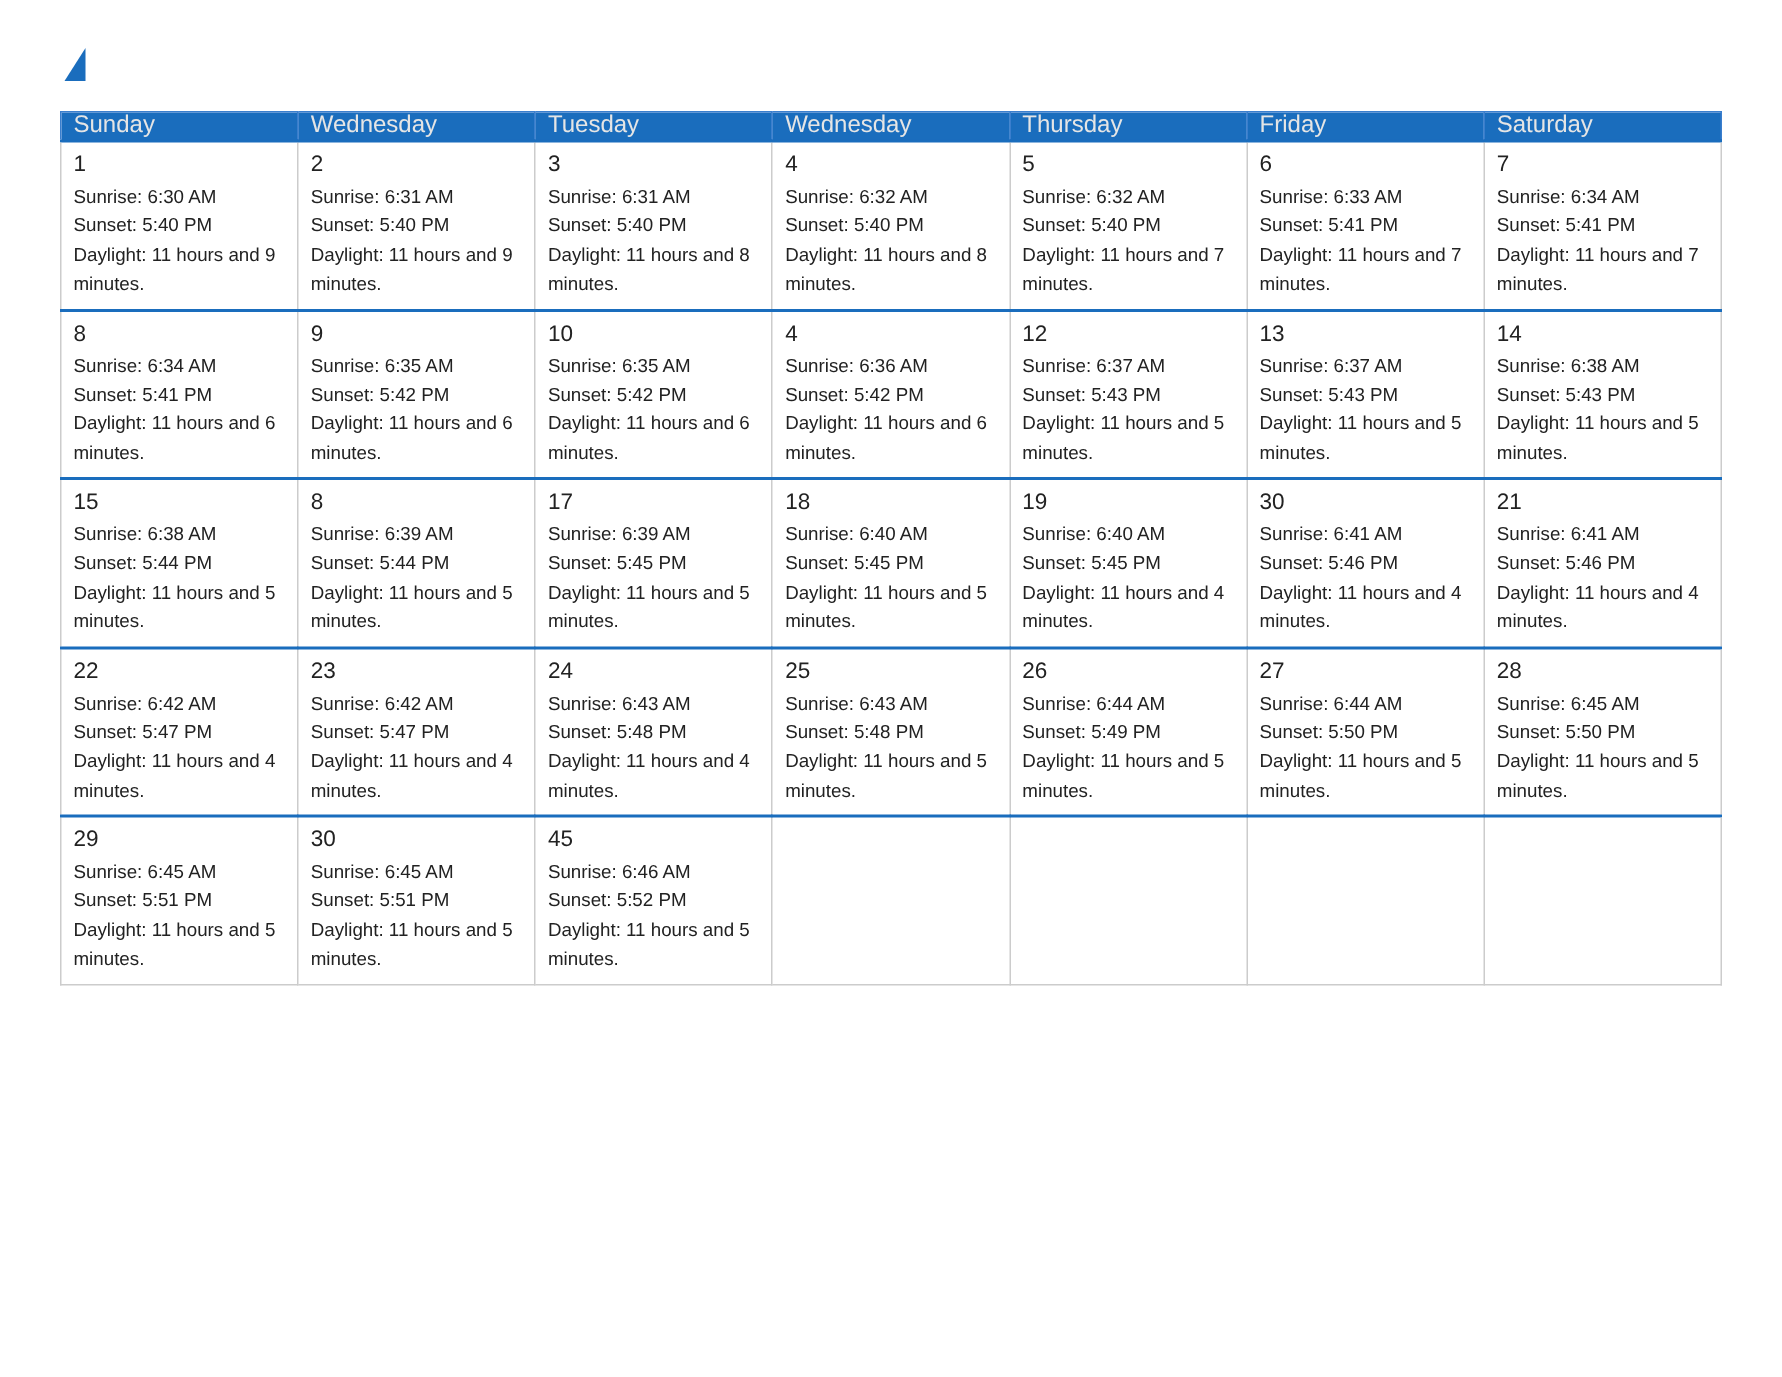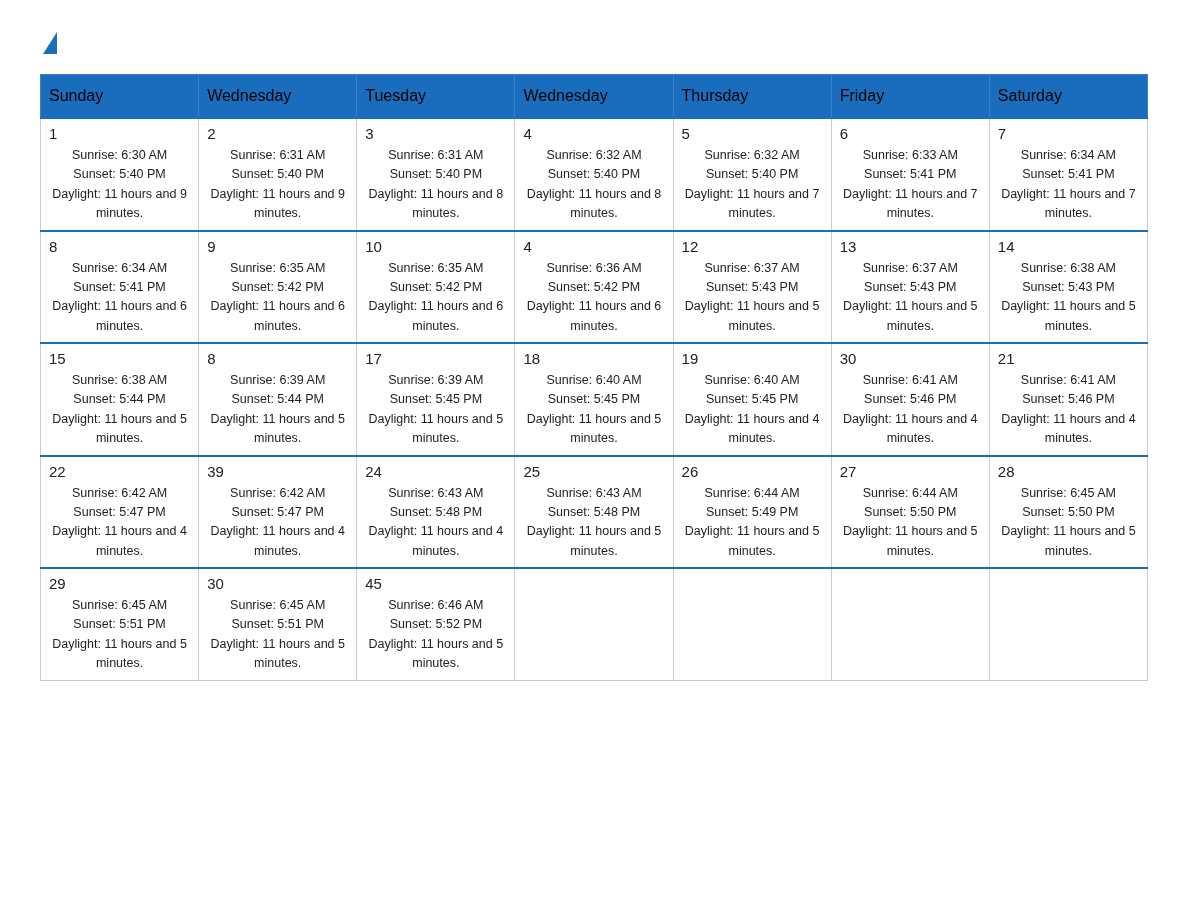--- a/index.html
+++ b/index.html
@@ -58,22 +58,22 @@
       color: #444444;
       margin-top: 6px;
     }
     .calendar {
       width: 100%;
       border-collapse: collapse;
       border: 1px solid #bbbbbb;
     }
     .calendar th {
       background-color: #1a6dbd;
-      color: #000000;
-      padding: 12px 8px;
+      color: #e5e5e5;
+      padding: 0 8px;
       font-size: 16px;
       font-weight: normal;
       text-align: left;
       border: 1px solid #3a7ecd;
     }
     .calendar td {
       vertical-align: top;
       padding: 6px 8px;
       font-size: 12.5px;
       color: #222222;
@@ -84,21 +84,20 @@
     .day-number {
       font-size: 15px;
       font-weight: normal;
       display: block;
       margin-bottom: 4px;
     }
     .day-info {
       font-size: 12.5px;
       line-height: 1.55;
       color: #222222;
-      text-align: center;
     }
     .empty-cell {
       background: #ffffff;
     }
     tr {
       border-top: 2px solid #1a6dbd;
     }
     .calendar thead tr {
       border-top: none;
     }
@@ -222,21 +221,21 @@
           <span class="day-number">21</span>
           <div class="day-info">Sunrise: 6:41 AM<br>Sunset: 5:46 PM<br>Daylight: 11 hours and 4 minutes.</div>
         </td>
       </tr>
       <tr>
         <td>
           <span class="day-number">22</span>
           <div class="day-info">Sunrise: 6:42 AM<br>Sunset: 5:47 PM<br>Daylight: 11 hours and 4 minutes.</div>
         </td>
         <td>
-          <span class="day-number">39</span>
+          <span class="day-number">23</span>
           <div class="day-info">Sunrise: 6:42 AM<br>Sunset: 5:47 PM<br>Daylight: 11 hours and 4 minutes.</div>
         </td>
         <td>
           <span class="day-number">24</span>
           <div class="day-info">Sunrise: 6:43 AM<br>Sunset: 5:48 PM<br>Daylight: 11 hours and 4 minutes.</div>
         </td>
         <td>
           <span class="day-number">25</span>
           <div class="day-info">Sunrise: 6:43 AM<br>Sunset: 5:48 PM<br>Daylight: 11 hours and 5 minutes.</div>
         </td>

